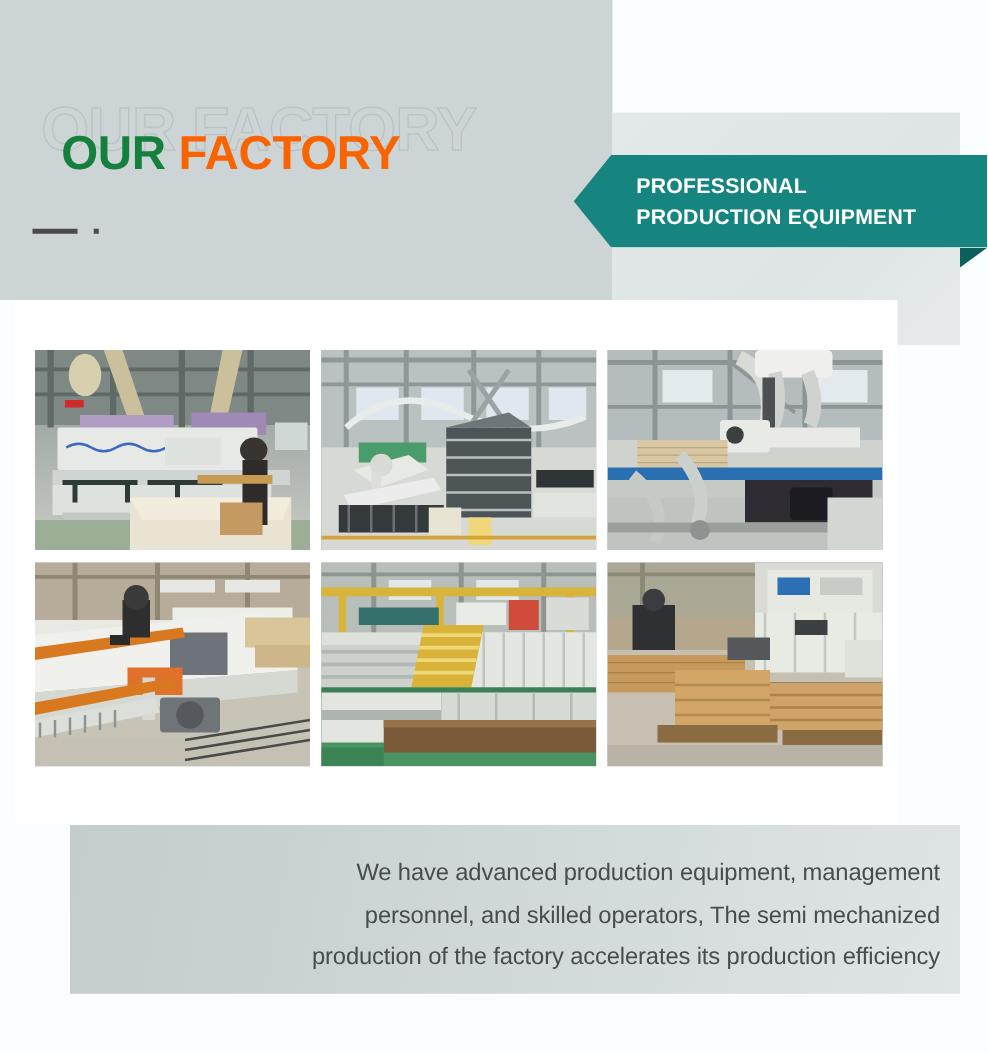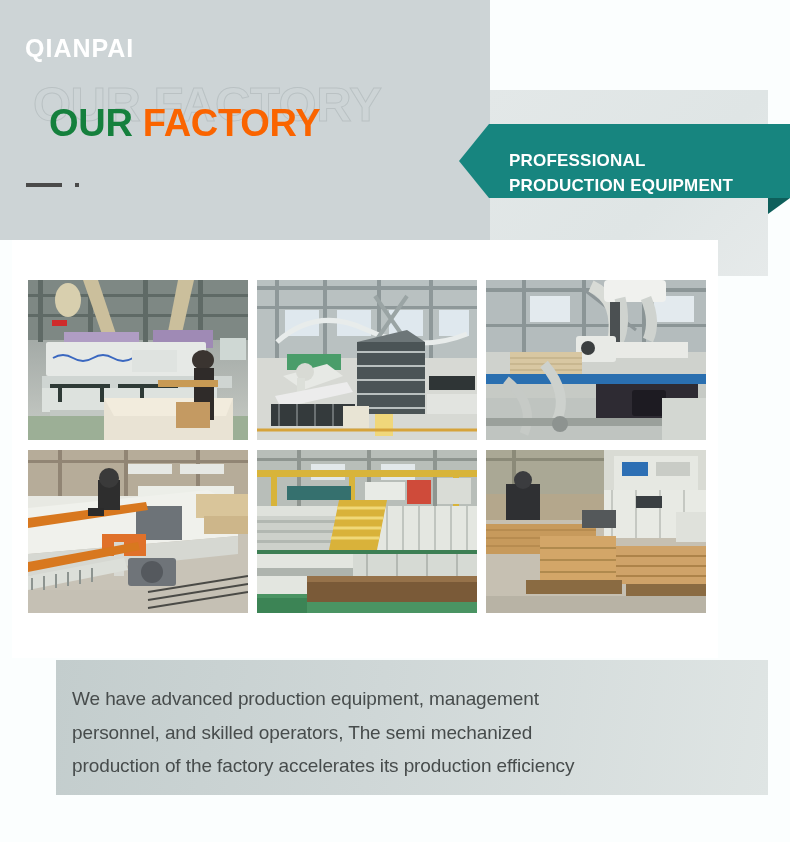--- a/index.html
+++ b/index.html
@@ -107,21 +107,21 @@
   
   .ribbon {
     position: absolute;
     left: 459px;
     top: 124px;
     width: 331px;
     height: 74px;
     background: #17857f;
     clip-path: polygon(0 50%, 30px 0, 100% 0, 100% 100%, 30px 100%);
     display: flex;
-    align-items: flex-end;
+    align-items: center;
     box-sizing: border-box;
     padding-left: 50px;
   }
   .ribbon-text {
     color: #ffffff;
     font-size: 17px;
     font-weight: bold;
     line-height: 1.48;
     letter-spacing: 0.2px;
     white-space: pre-line;
@@ -166,38 +166,38 @@
   
   .caption-panel {
     position: absolute;
     left: 56px;
     top: 660px;
     width: 712px;
     height: 135px;
     background: linear-gradient(100deg, #c3cdcd 0%, #cfd7d7 45%, #dfe5e4 100%);
     box-sizing: border-box;
     padding: 22px 16px 0 16px;
+    text-align: right;
   }
   .caption-text {
     color: #474c4c;
     font-size: 19px;
     line-height: 1.77;
     letter-spacing: -0.1px;
     white-space: pre-line;
   }
 </style>
 </head>
 <body>
 
 <div class="page">
 
   <div class="header-bg"></div>
   <div class="header-panel-light"></div>
 
-  <div class="brand">QIANPAI</div>
 
   <div class="title-wrap">
     <div class="title-ghost">OUR FACTORY</div>
     <div class="title-main">
       <span class="t-dark">OUR</span><span>&nbsp;</span><span class="t-accent">FACTORY</span>
     </div>
   </div>
 
   <div class="rule-group">
     <div class="rule-dash"></div>

